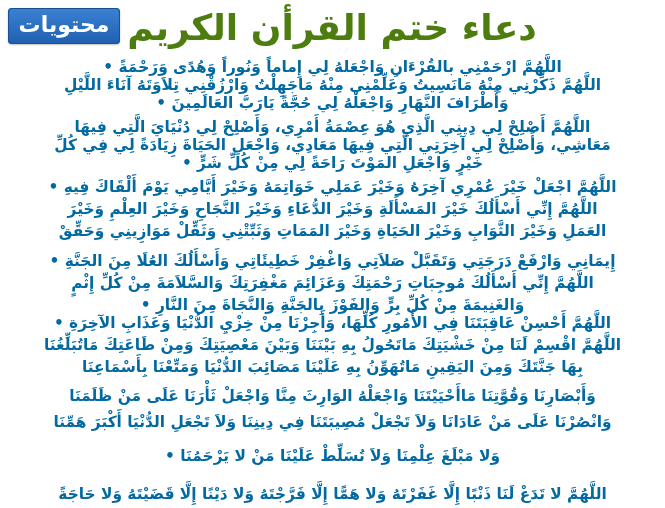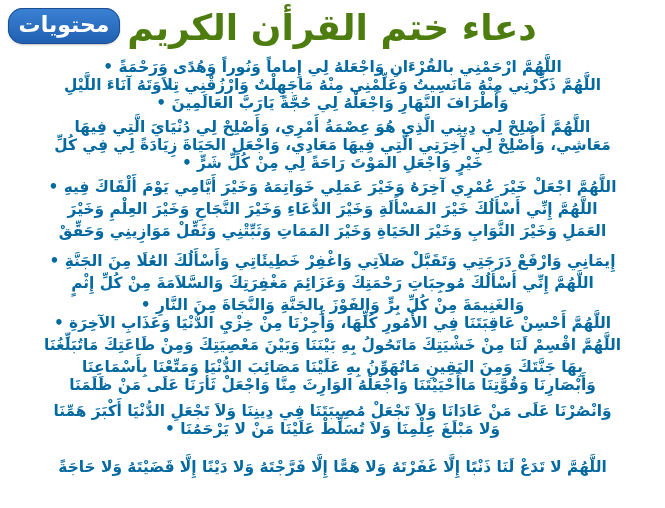--- a/index.html
+++ b/index.html
@@ -20,21 +20,21 @@
       top: 0;
       width: 665px;
       height: 56px;
     }
     .badge {
       position: absolute;
       left: 8px;
       top: 8px;
       width: 112px;
       height: 36px;
-      border-radius: 15px;
+      border-radius: 4px;
       background: linear-gradient(#3b82d4, #1f5fb0);
       box-shadow: 0 0 0 1px #1a4f94 inset, 0 1px 2px rgba(0,0,0,0.25);
       display: flex;
       align-items: center;
       justify-content: center;
     }
     .badge span {
       color: #ffffff;
       font-family: "DejaVu Sans", sans-serif;
       font-weight: bold;
@@ -100,17 +100,17 @@
   <p class="line">خَيْرٍ وَاجْعَلِ المَوْتَ رَاحَةً لِي مِنْ كُلِّ شَرٍّ •</p>
   <p class="line" style="margin-top:6px">اللَّهُمَّ اجْعَلْ خَيْرَ عُمْرِي آخِرَهُ وَخَيْرَ عَمَلِي خَوَاتِمَهُ وَخَيْرَ أَيَّامِي يَوْمَ أَلْقَاكَ فِيهِ •</p>
   <p class="line" style="margin-top:4px">اللَّهُمَّ إِنِّي أَسْأَلُكَ خَيْرَ المَسْأَلَةِ وَخَيْرَ الدُّعَاءِ وَخَيْرَ النَّجَاحِ وَخَيْرَ العِلْمِ وَخَيْرَ</p>
   <p class="line" style="margin-top:4px">العَمَلِ وَخَيْرَ الثَّوَابِ وَخَيْرَ الحَيَاةِ وَخَيْرَ المَمَاتِ وَثَبِّتْنِي وَثَقِّلْ مَوَازِينِي وَحَقِّقْ</p>
   <p class="line" style="margin-top:12px">إِيمَانِي وَارْفَعْ دَرَجَتِي وَتَقَبَّلْ صَلاَتِي وَاغْفِرْ خَطِيئَاتِي وَأَسْأَلُكَ العُلَا مِنَ الجَنَّةِ •</p>
   <p class="line" style="margin-top:4px">اللَّهُمَّ إِنِّي أَسْأَلُكَ مُوجِبَاتِ رَحْمَتِكَ وَعَزَائِمَ مَغْفِرَتِكَ وَالسَّلاَمَةَ مِنْ كُلِّ إِثْمٍ</p>
   <p class="line" style="margin-top:4px">وَالغَنِيمَةَ مِنْ كُلِّ بِرٍّ وَالفَوْزَ بِالجَنَّةِ وَالنَّجَاةَ مِنَ النَّارِ •</p>
   <p class="line" style="">اللَّهُمَّ أَحْسِنْ عَاقِبَتَنَا فِي الأُمُورِ كُلِّهَا، وَأَجِرْنَا مِنْ خِزْيِ الدُّنْيَا وَعَذَابِ الآخِرَةِ •</p>
   <p class="line" style="margin-top:4px">اللَّهُمَّ اقْسِمْ لَنَا مِنْ خَشْيَتِكَ مَاتَحُولُ بِهِ بَيْنَنَا وَبَيْنَ مَعْصِيَتِكَ وَمِنْ طَاعَتِكَ مَاتُبَلِّغُنَا</p>
   <p class="line" style="margin-top:4px">بِهَا جَنَّتَكَ وَمِنَ اليَقِينِ مَاتُهَوِّنُ بِهِ عَلَيْنَا مَصَائِبَ الدُّنْيَا وَمَتِّعْنَا بِأَسْمَاعِنَا</p>
-  <p class="line" style="margin-top:0">وَأَبْصَارِنَا وَقُوَّتِنَا مَاأَحْيَيْتَنَا وَاجْعَلْهُ الوَارِثَ مِنَّا وَاجْعَلْ ثَأْرَنَا عَلَى مَنْ ظَلَمَنَا</p>
+  <p class="line" style="margin-top:11px">وَأَبْصَارِنَا وَقُوَّتِنَا مَاأَحْيَيْتَنَا وَاجْعَلْهُ الوَارِثَ مِنَّا وَاجْعَلْ ثَأْرَنَا عَلَى مَنْ ظَلَمَنَا</p>
   <p class="line" style="margin-top:8px">وَانْصُرْنَا عَلَى مَنْ عَادَانَا وَلاَ تَجْعَلْ مُصِيبَتَنَا فِي دِينِنَا وَلاَ تَجْعَلِ الدُّنْيَا أَكْبَرَ هَمِّنَا</p>
-  <p class="line" style="margin-top:0">وَلا مَبْلَغَ عِلْمِنَا وَلاَ تُسَلِّطْ عَلَيْنَا مَنْ لا يَرْحَمُنَا •</p>
+  <p class="line" style="margin-top:16px">وَلا مَبْلَغَ عِلْمِنَا وَلاَ تُسَلِّطْ عَلَيْنَا مَنْ لا يَرْحَمُنَا •</p>
   <p class="line" style="margin-top:20px">اللَّهُمَّ لا تَدَعْ لَنَا ذَنْبًا إِلَّا غَفَرْتَهُ وَلا هَمًّا إِلَّا فَرَّجْتَهُ وَلا دَيْنًا إِلَّا قَضَيْتَهُ وَلا حَاجَةً</p>
 </div>
 
 </body></html>

